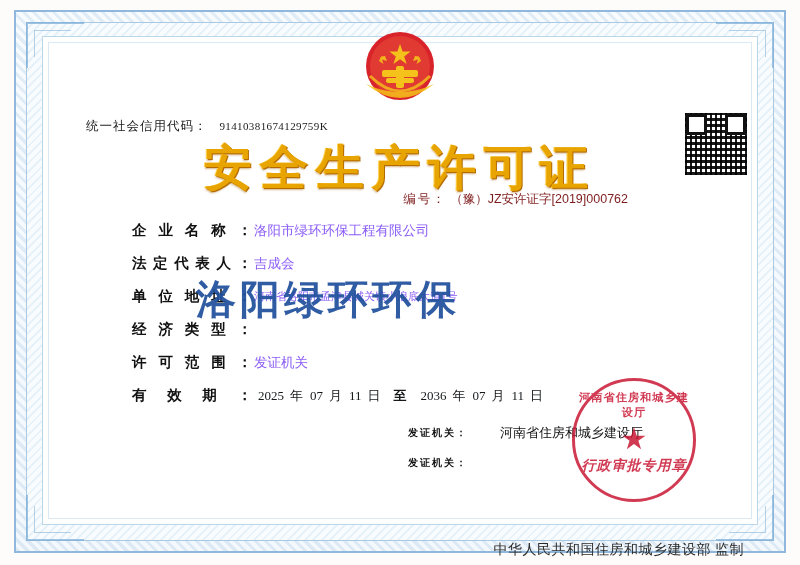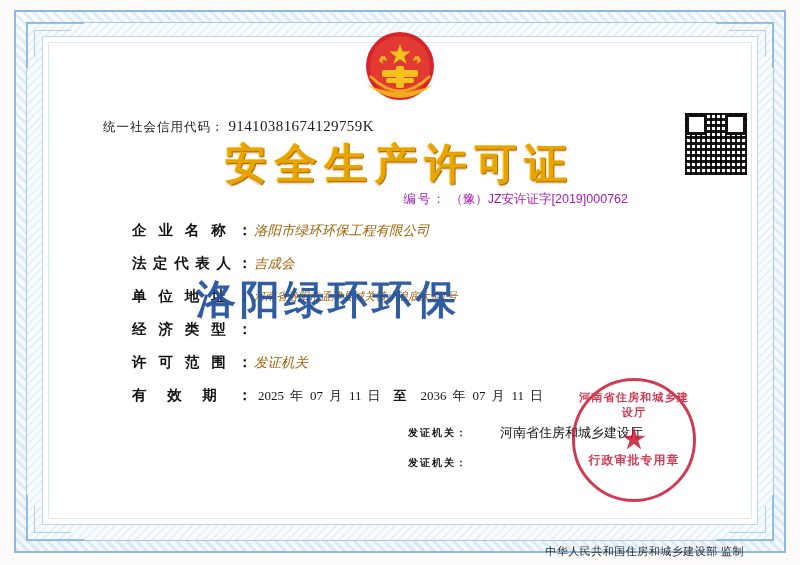--- a/index.html
+++ b/index.html
@@ -110,47 +110,47 @@
   
   .credit-code {
     position: absolute;
     left: 86px;
     top: 118px;
     font-size: 12.5px;
     color: #1b1b1b;
     letter-spacing: .4px;
     white-space: nowrap;
   }
-  .credit-code .label { letter-spacing: 1px; margin-left: 17px; }
-  .credit-code .value { font-family: "Liberation Serif", serif; font-size: 15px; }
+  .credit-code .label { letter-spacing: 1px; }
+  .credit-code .value { margin-left: 8px; font-family: "Liberation Serif", serif; font-size: 11px; }
 
   
   .title {
     position: absolute;
     left: 0; right: 0;
     top: 136px;
     text-align: center;
     font-family: "Liberation Serif", serif;
-    font-size: 42px;
+    font-size: 48px;
     font-weight: bold;
     letter-spacing: 8px;
     color: #e8a400;
     text-shadow:
       1px 1px 0 #b36b00,
       -1px 0 0 #ffd24d,
       0 2px 2px rgba(160,90,0,.45);
   }
 
   
   .cert-no {
     position: absolute;
     right: 172px;
     top: 191px;
     font-size: 12.5px;
-    color: #a21caf;
+    color: #7f1d1d;
     white-space: nowrap;
   }
   .cert-no .label { letter-spacing: 2px; }
 
   
   .fields {
     position: absolute;
     left: 132px;
     top: 214px;
     width: 540px;
@@ -168,24 +168,23 @@
     font-weight: bold;
     color: #111;
     letter-spacing: 2px;
     font-family: "Liberation Serif", serif;
     display: flex;
     justify-content: space-between;
   }
   .row .flabel span { display: inline-block; }
   .row .fvalue {
     font-size: 13.5px;
-    color: #a16207;
-    font-family: "Liberation Serif", serif;
-    white-space: nowrap;
-    font-style: italic;
+    color: #8b5cf6;
+    font-family: "Liberation Serif", serif;
+    white-space: nowrap;
   }
   .row.addr .fvalue { font-size: 11px; text-align: right; }
 
   
   .dates {
     display: flex;
     align-items: center;
     font-size: 13px;
     font-family: "Liberation Serif", serif;
     color: #16181a;
@@ -249,23 +248,24 @@
     font-family: "Liberation Serif", serif;
     font-weight: bold;
   }
   .seal .arc-top {
     top: 9px;
     font-size: 11px;
     letter-spacing: 1px;
     transform: scaleX(1.02);
   }
   .seal .arc-bottom {
-    bottom: 30px;
-    font-size: 12px;
+    bottom: 24px;
+    font-size: 14px;
     letter-spacing: 1px;
+    font-style: italic;
   }
 
   
   .watermark {
     position: absolute;
     left: 196px;
     top: 272px;
     font-family: "Liberation Serif", serif;
     font-size: 40px;
     font-weight: bold;
@@ -273,21 +273,21 @@
     letter-spacing: 4px;
     opacity: .92;
     white-space: nowrap;
   }
 
   
   .footer {
     position: absolute;
     right: 56px;
     bottom: 6px;
-    font-size: 11px;
+    font-size: 14px;
     color: #2b2b2b;
     font-family: "Liberation Serif", serif;
     letter-spacing: .5px;
     white-space: nowrap;
   }
 </style>
 </head>
 <body>
 
 <div id="certificate">

